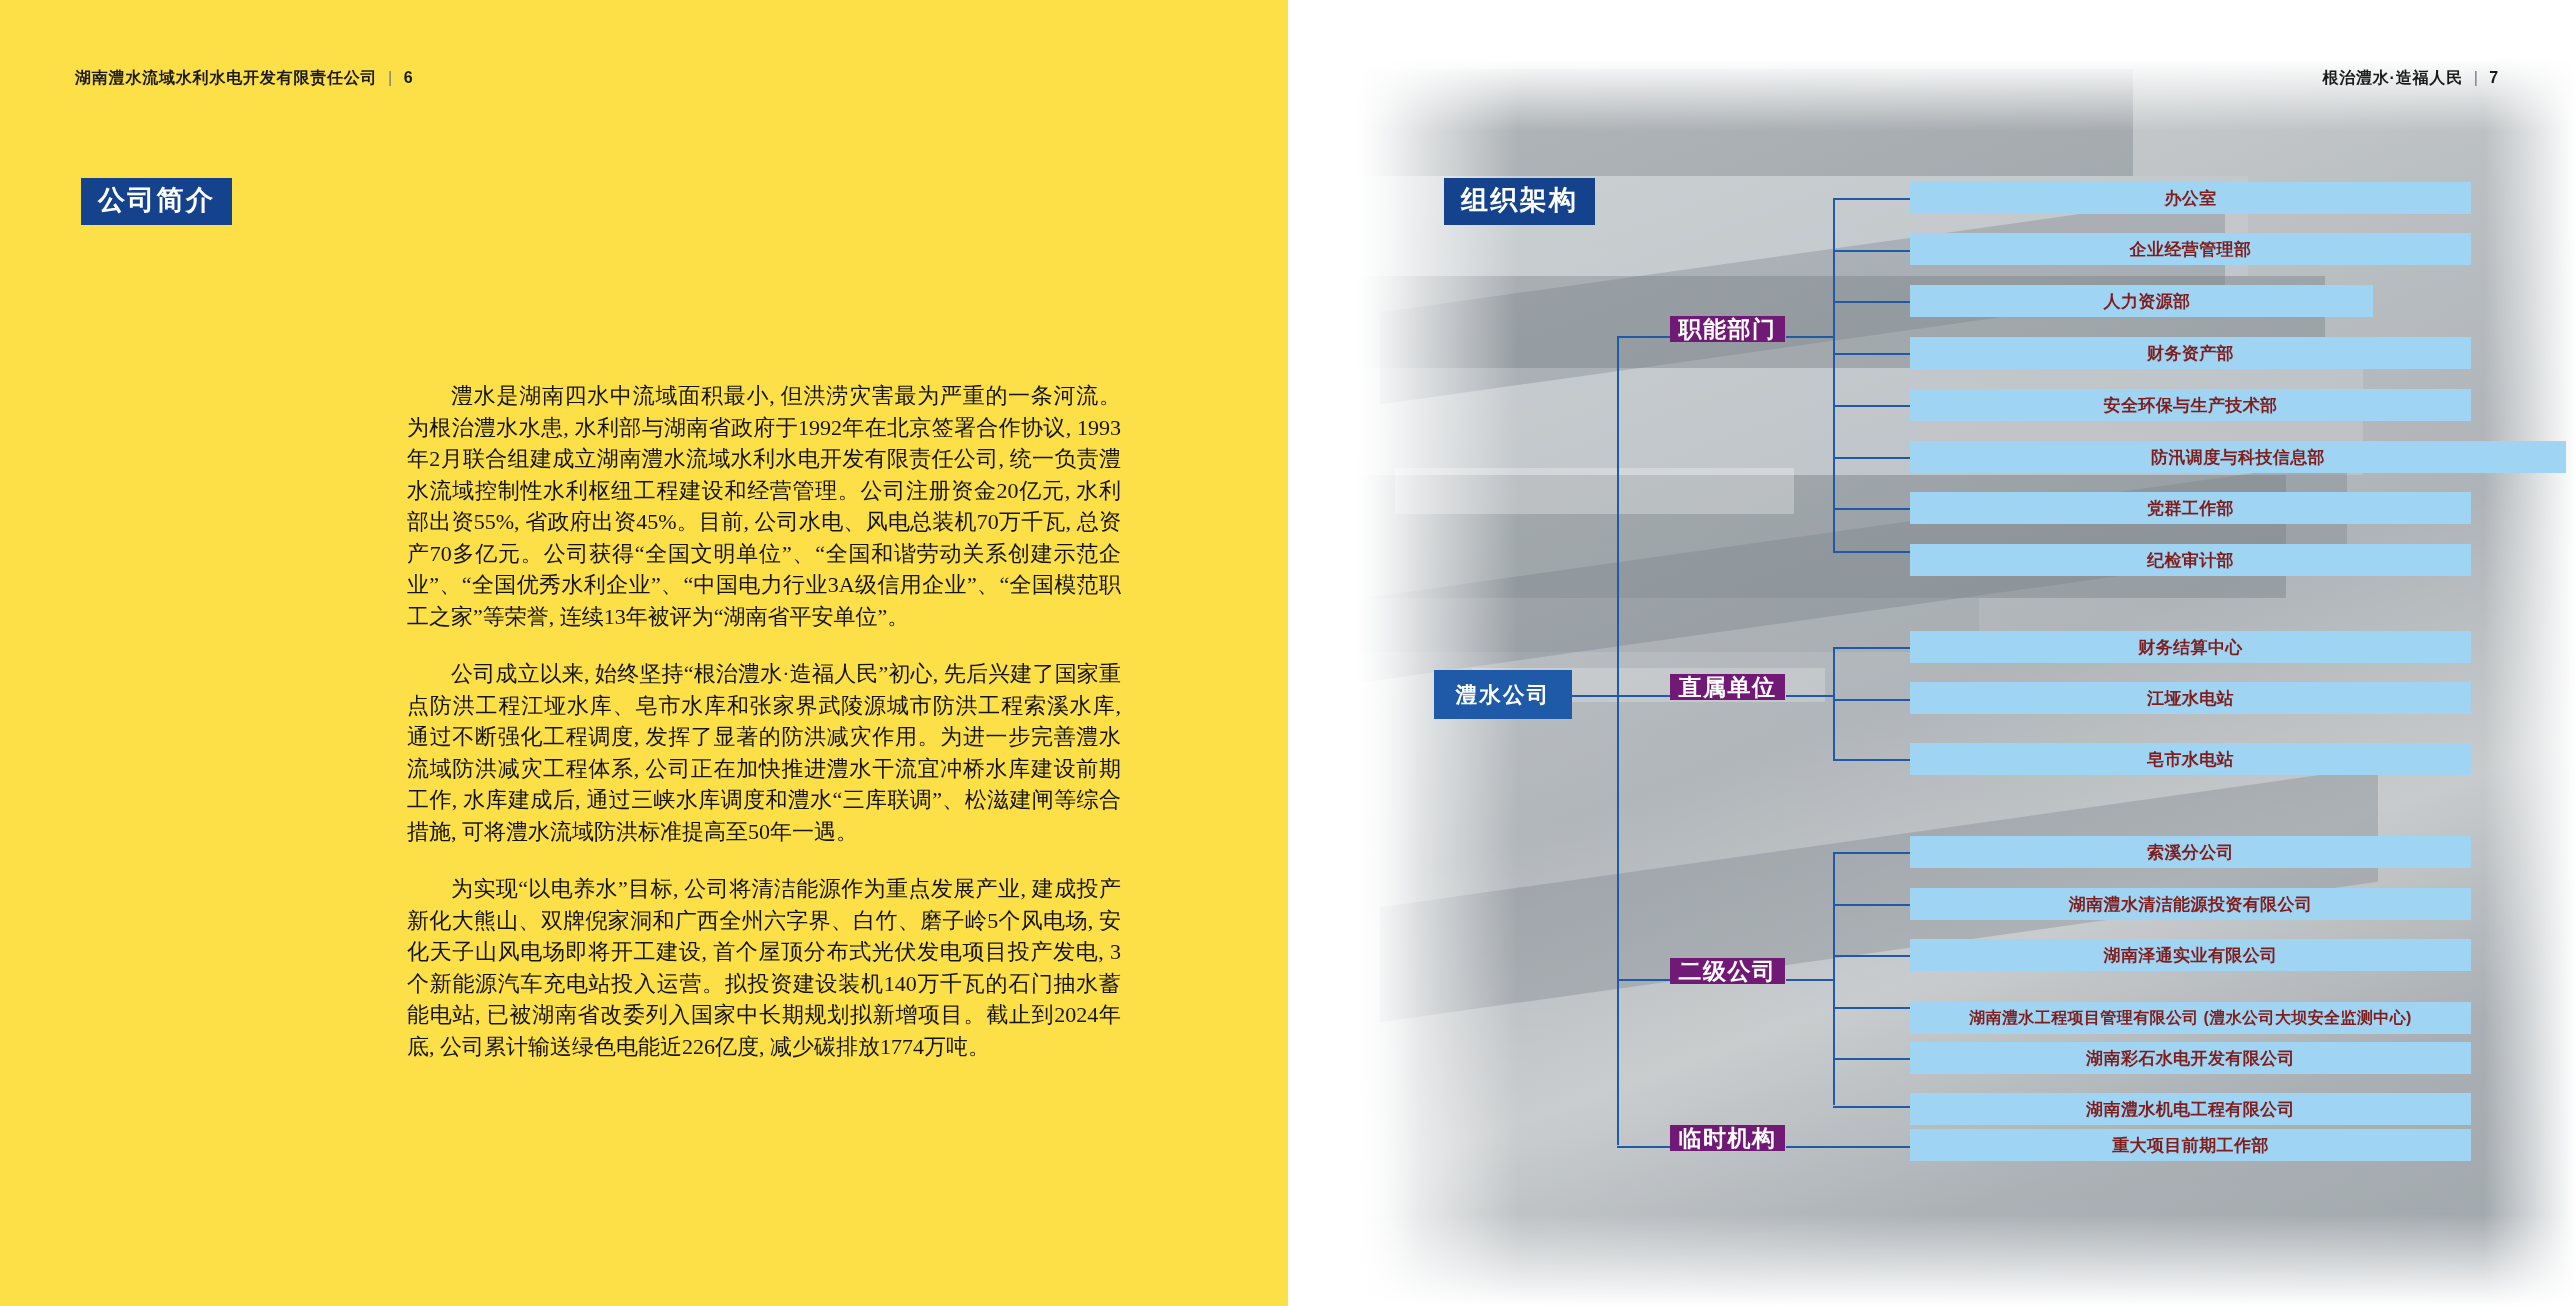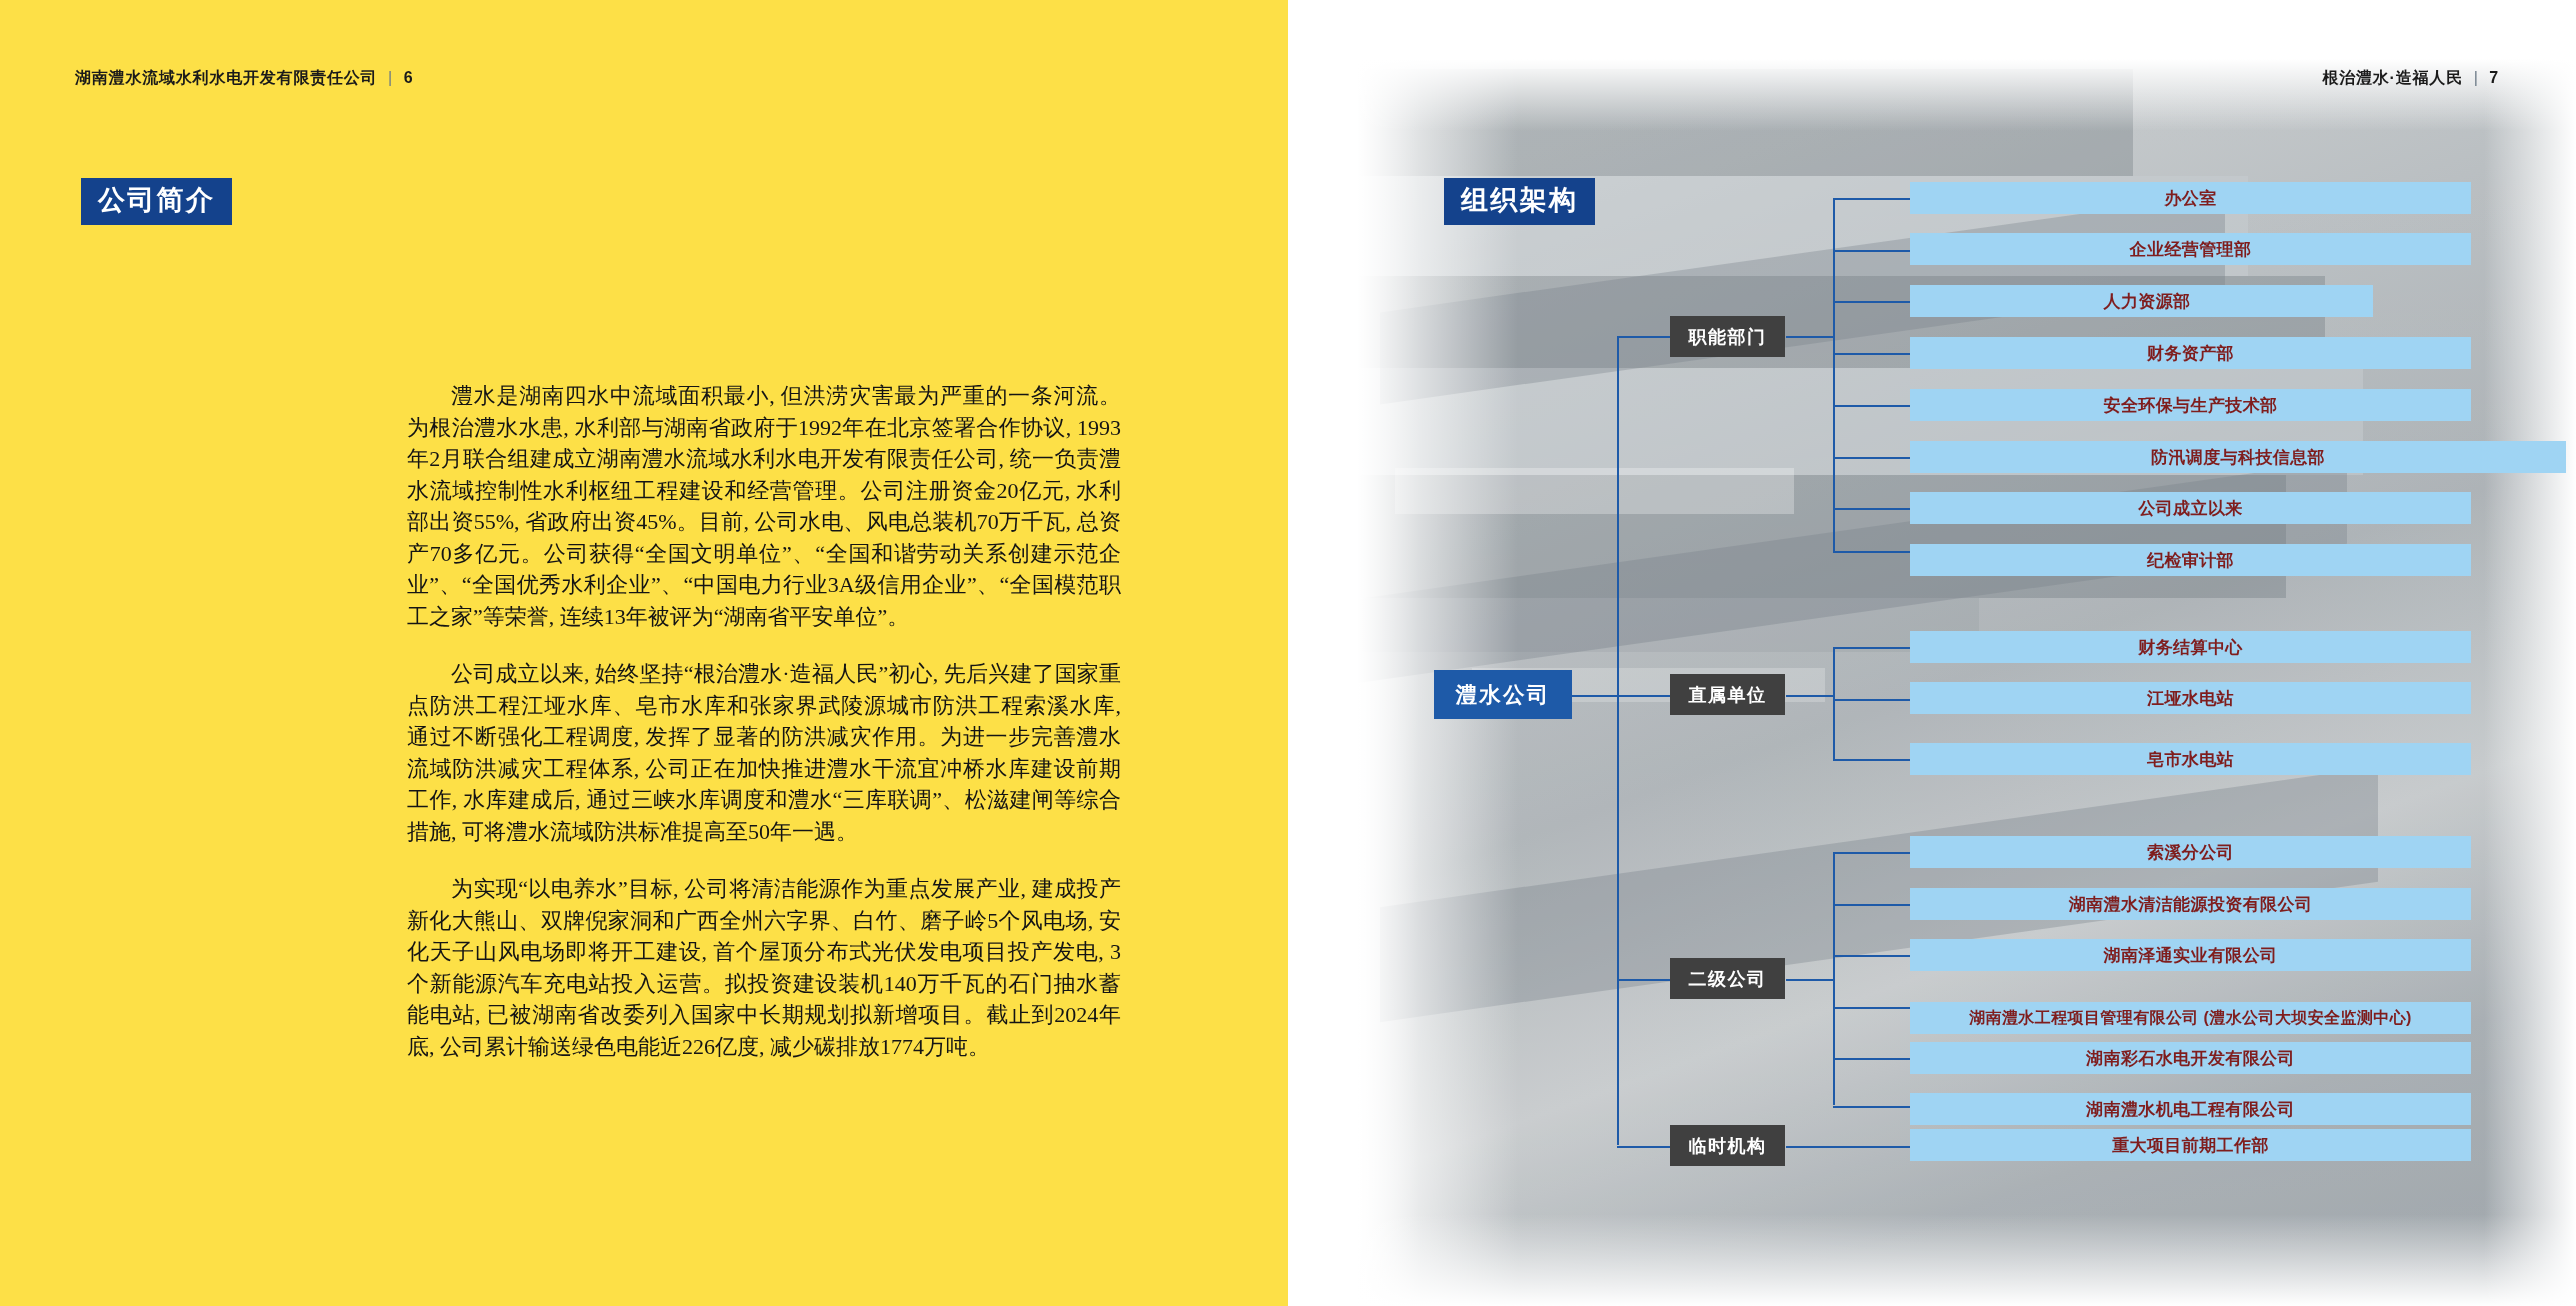--- a/index.html
+++ b/index.html
@@ -145,25 +145,25 @@
     justify-content: center;
     letter-spacing: 0.4px;
   }
   .leaf {
     background: #9fd4f3;
     height: 32px;
     left: 1159px;
     width: 576px;
   }
   .group-node {
-    background: #404040;
+    background: #701a75;
     color: #ffffff;
-    height: 41px;
+    height: 26px;
     width: 115px;
-    font-size: 18px;
+    font-size: 23px;
     letter-spacing: 1.5px;
   }
   .root-node {
     background: #1e5aa8;
     color: #ffffff;
     height: 49px;
     width: 138px;
     font-size: 21.5px;
     letter-spacing: 2.3px;
     left: 914px;
@@ -241,21 +241,21 @@
     <div class="line line-h" style="left:545px; top:457px; width:77px;"></div>
     <div class="line line-h" style="left:545px; top:508px; width:77px;"></div>
     <div class="line line-h" style="left:545px; top:551px; width:77px;"></div>
 
     <div class="node leaf" style="left:622px; top:182px; width:561px;">办公室</div>
     <div class="node leaf" style="left:622px; top:233px; width:561px;">企业经营管理部</div>
     <div class="node leaf" style="left:622px; top:285px; width:463px;padding-left:11px;">人力资源部</div>
     <div class="node leaf" style="left:622px; top:337px; width:561px;">财务资产部</div>
     <div class="node leaf" style="left:622px; top:389px; width:561px;">安全环保与生产技术部</div>
     <div class="node leaf" style="left:622px; top:441px; width:656px;">防汛调度与科技信息部</div>
-    <div class="node leaf" style="left:622px; top:492px; width:561px;">公司成立以来</div>
+    <div class="node leaf" style="left:622px; top:492px; width:561px;">党群工作部</div>
     <div class="node leaf" style="left:622px; top:544px; width:561px;">纪检审计部</div>
 
     <div class="line line-h" style="left:329px; top:695px; width:54px;"></div>
     <div class="node group-node" style="left:382px; top:674px;">直属单位</div>
     <div class="line line-h" style="left:498px; top:695px; width:48px;"></div>
     <div class="line line-v" style="left:545px; top:647px; height:112px;"></div>
     <div class="line line-h" style="left:545px; top:647px; width:77px;"></div>
     <div class="line line-h" style="left:545px; top:699px; width:77px;"></div>
     <div class="line line-h" style="left:545px; top:759px; width:77px;"></div>
 

